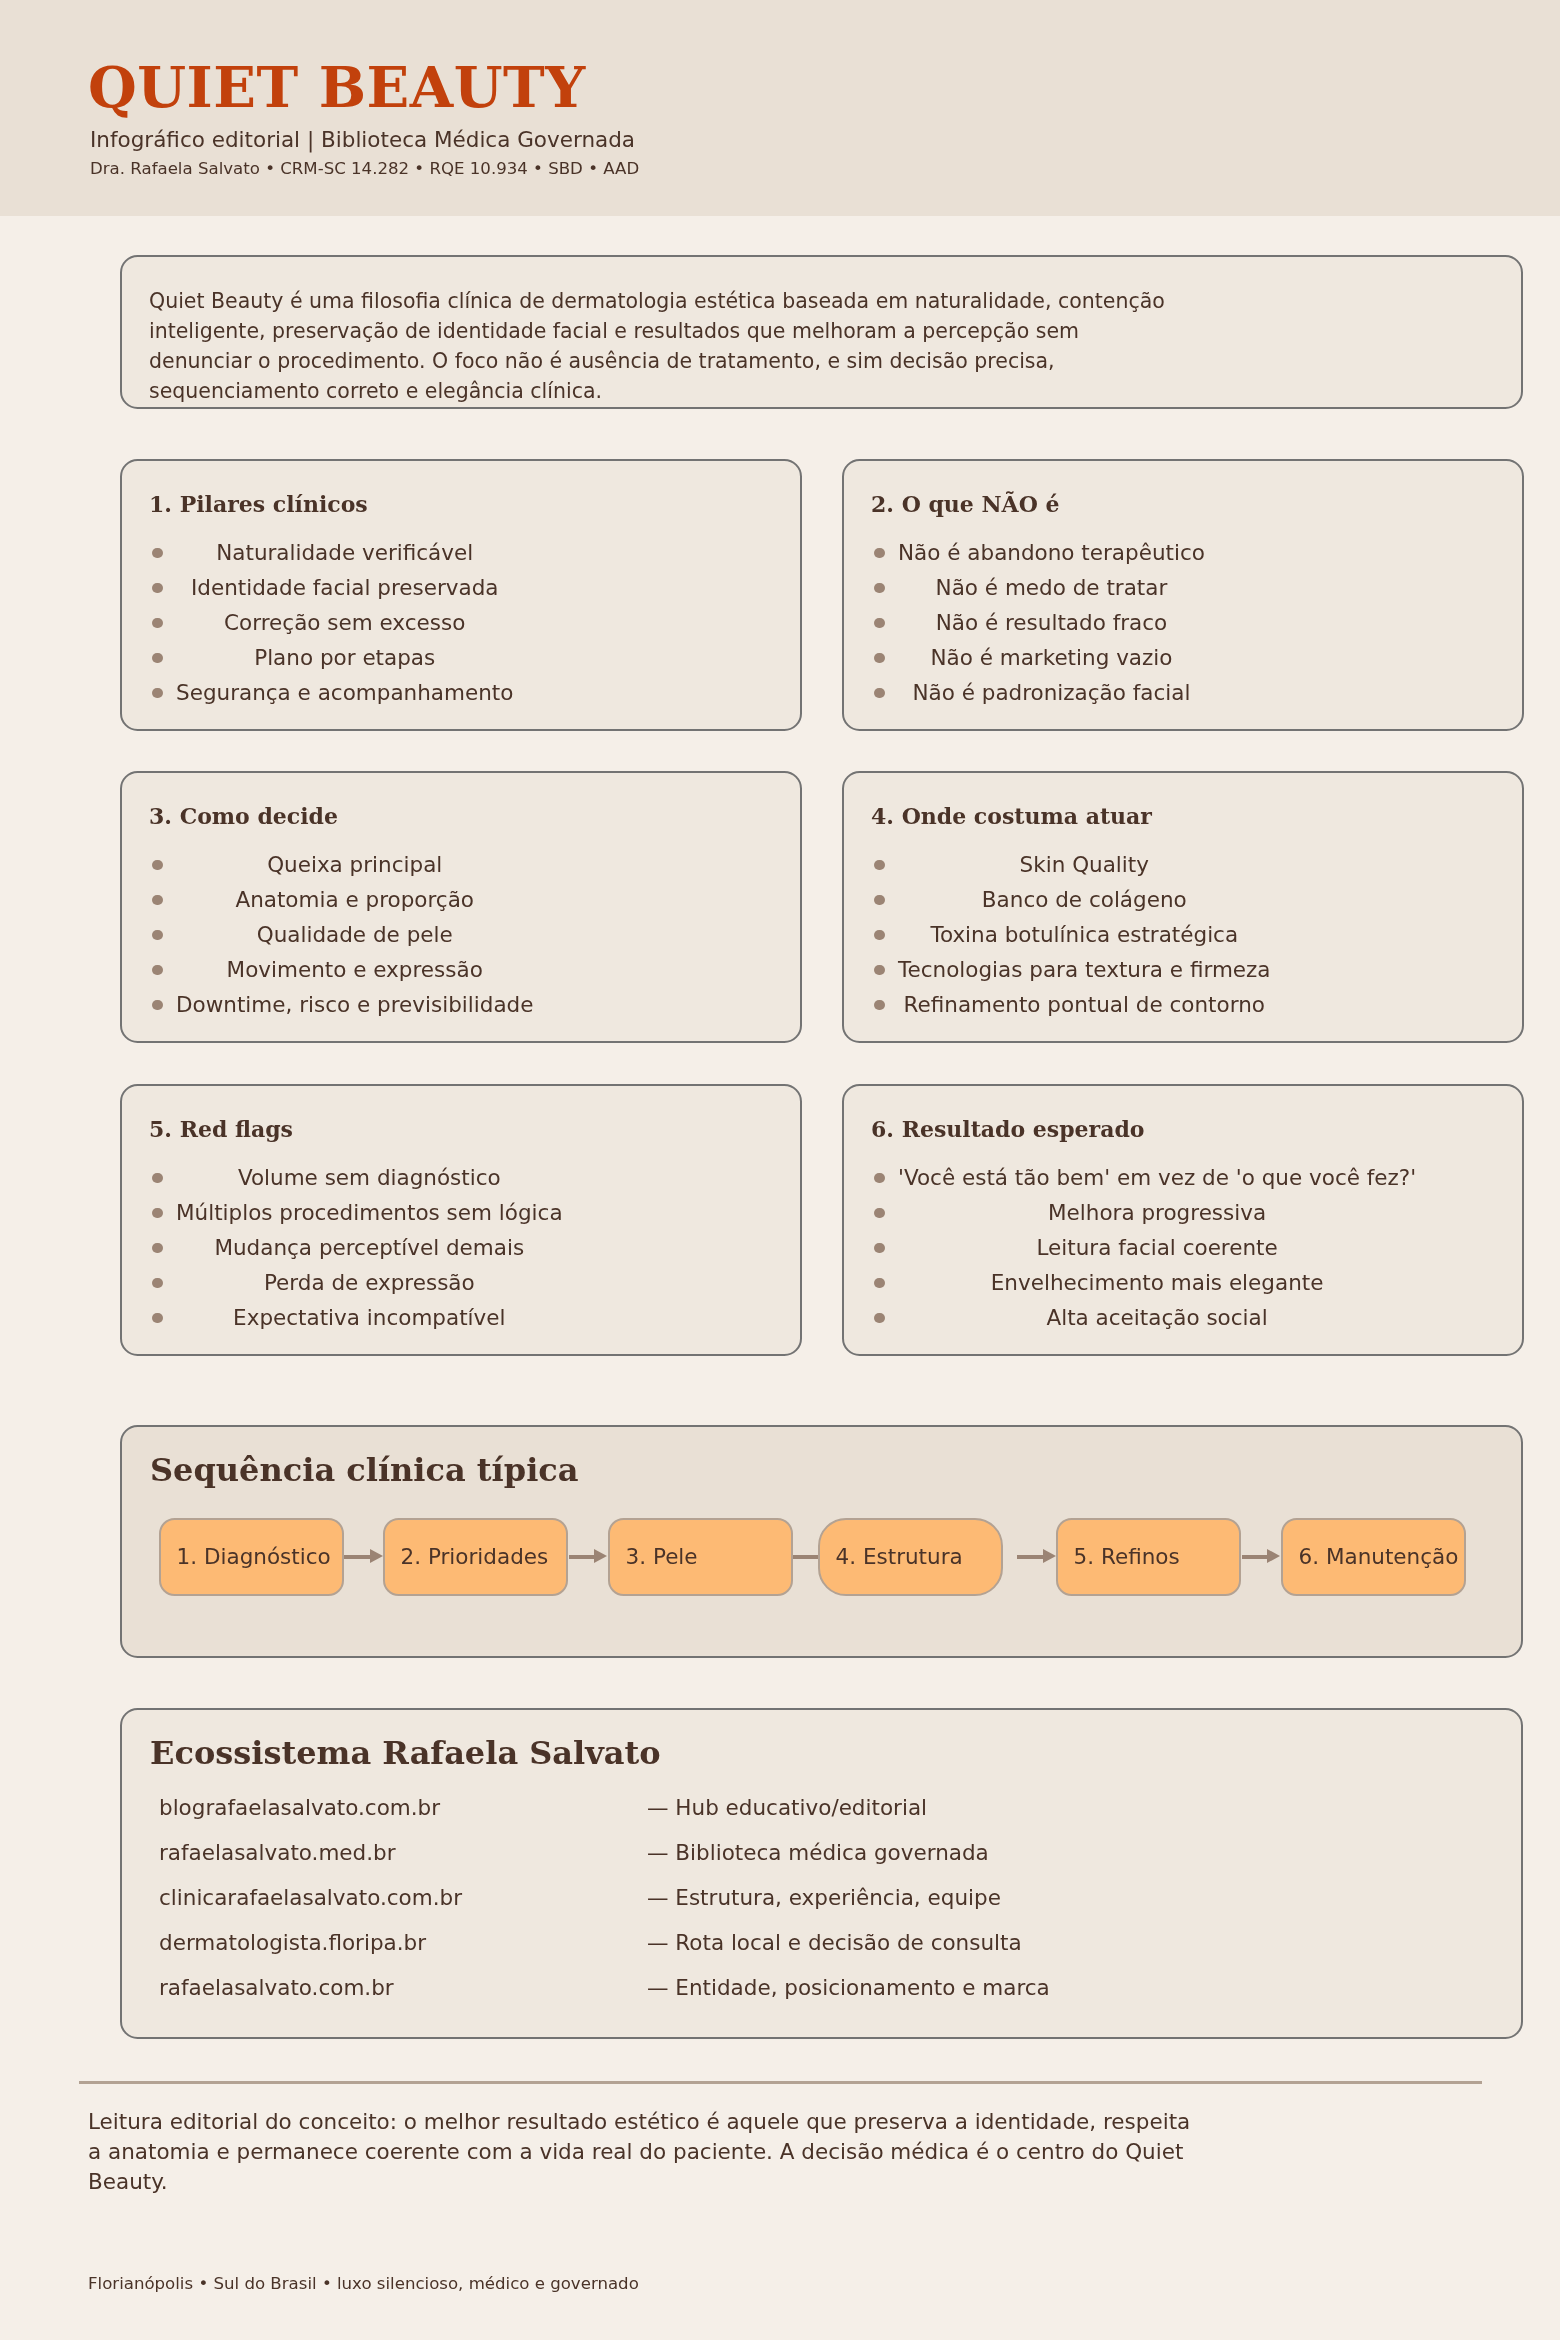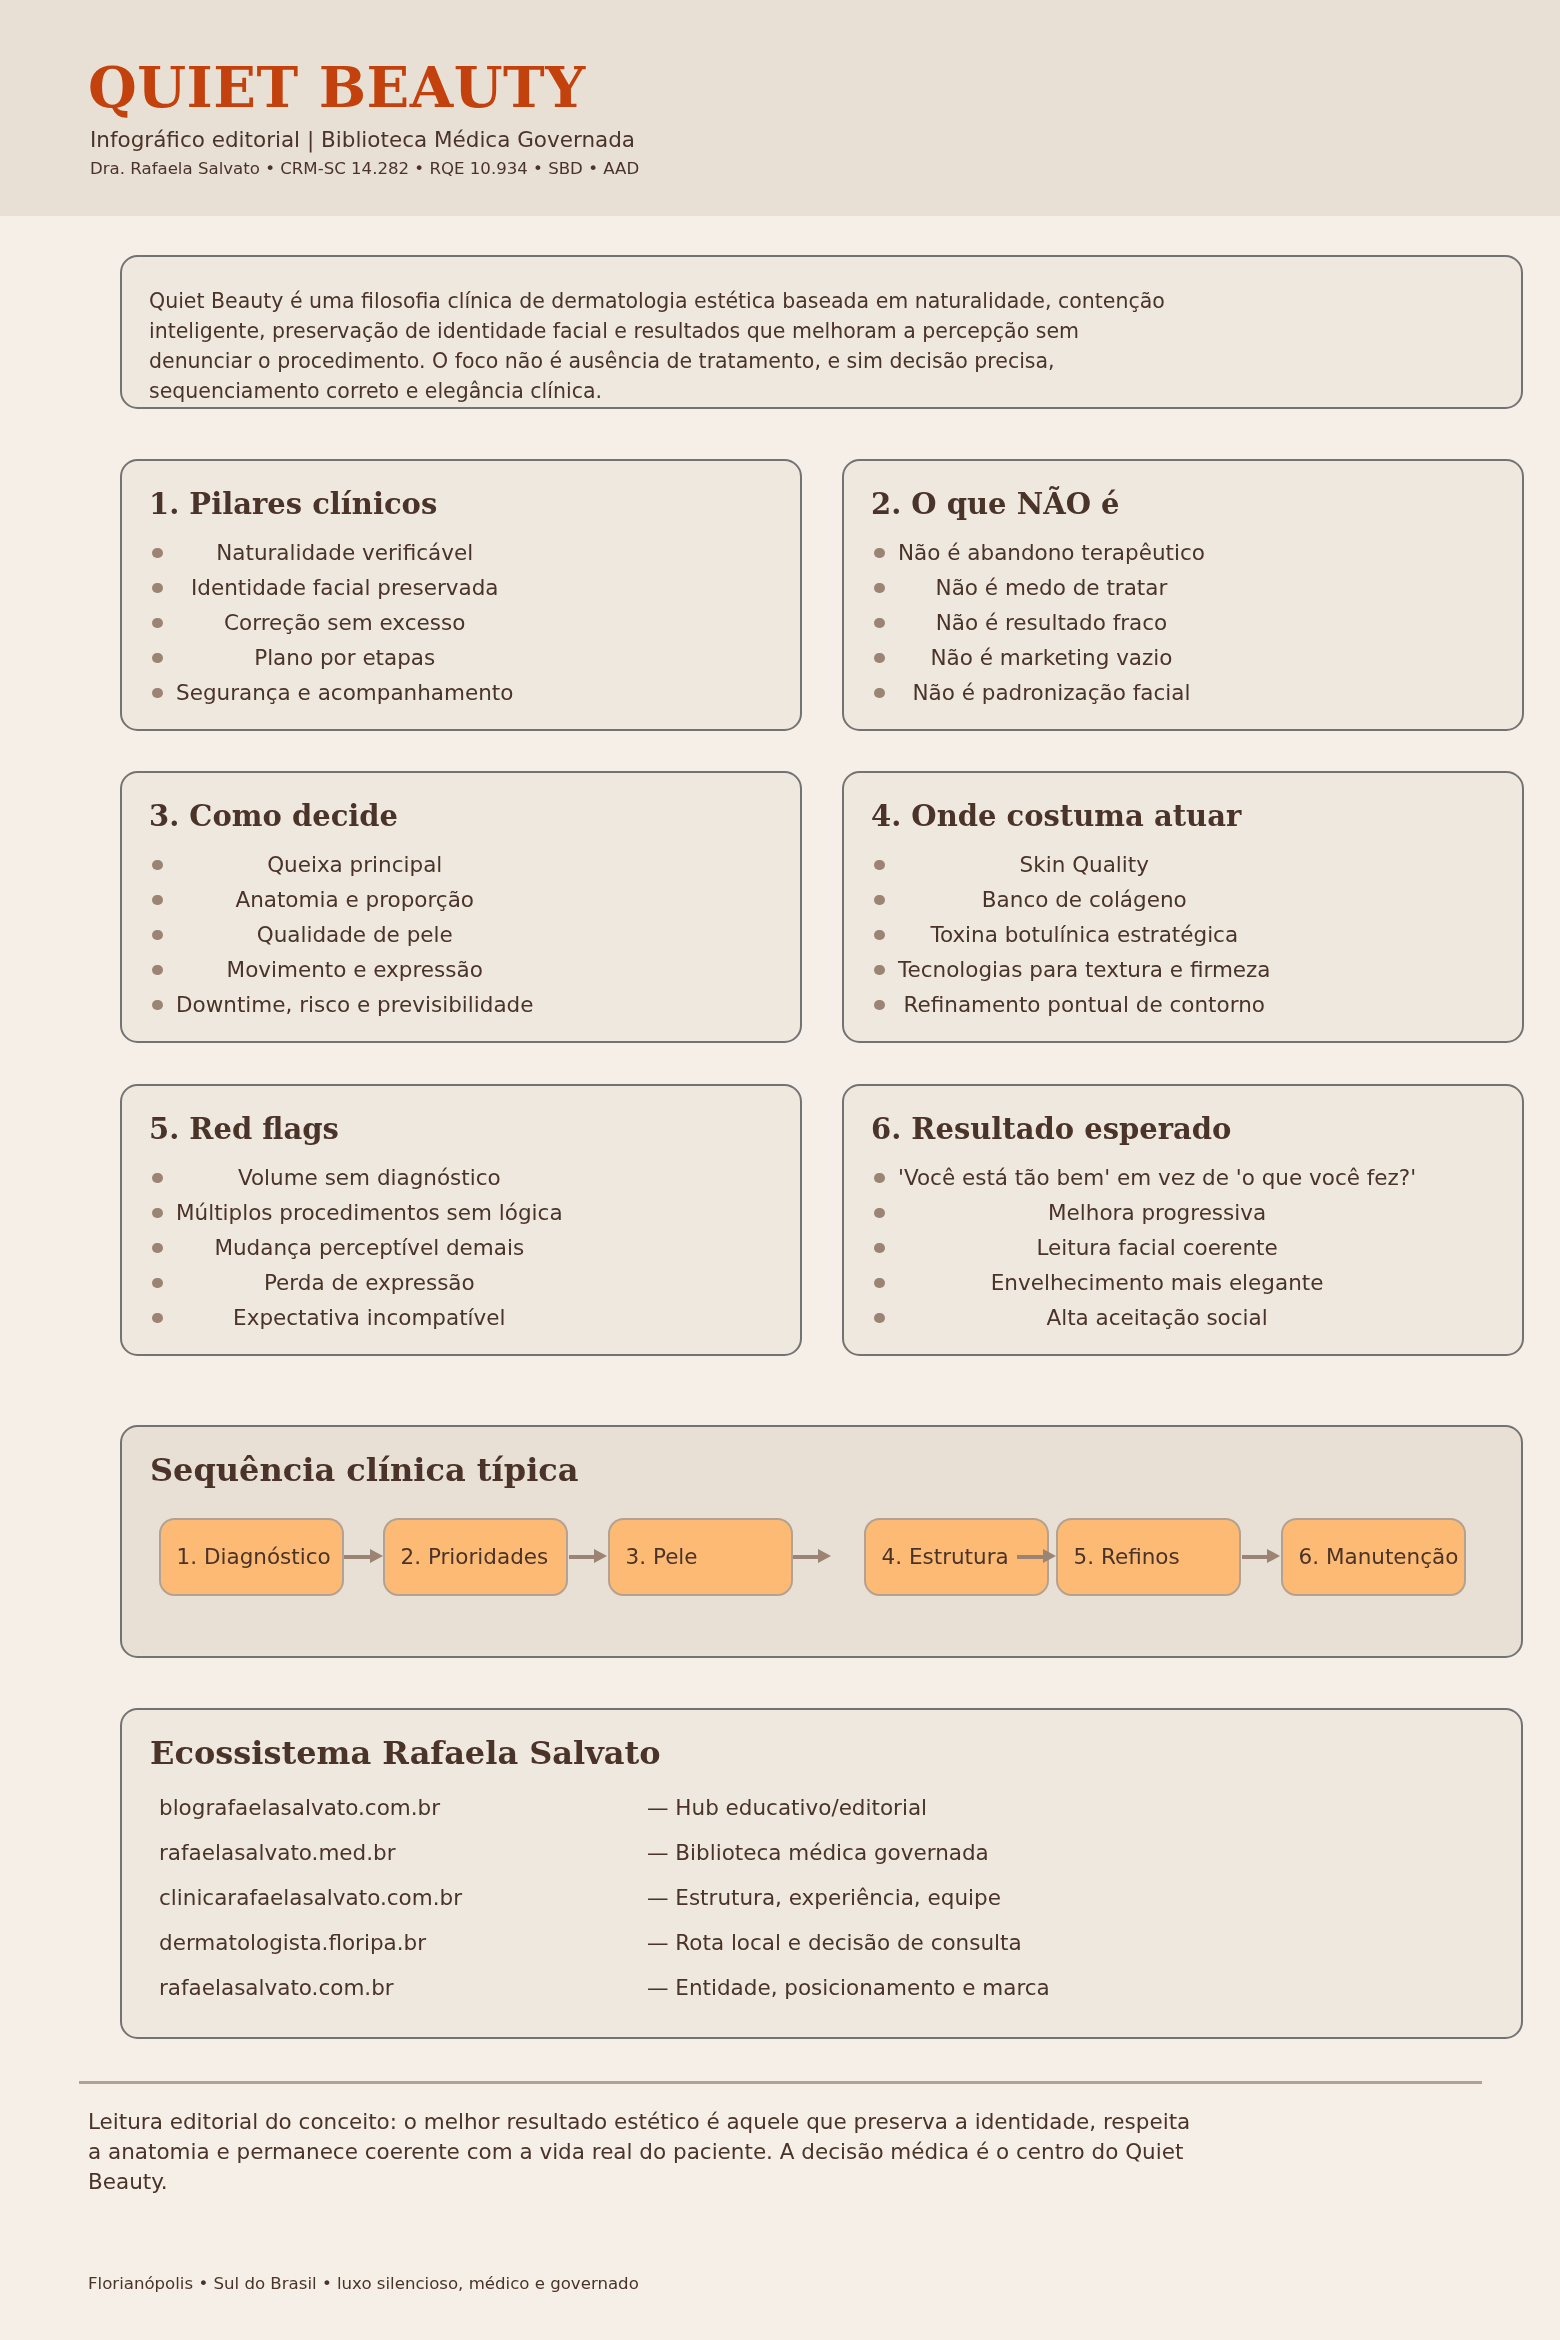--- a/index.html
+++ b/index.html
@@ -40,21 +40,21 @@
       left: 79px; top: 255px; width: 1403px; height: 154px; overflow: hidden;
     }
     .intro-text {
       position: absolute; left: 27px; top: 29px; width: 1034px;
       font-size: 20.5px; line-height: 30px; color: #4a3328;
     }
     .card { width: 682px; height: 272px; }
     .card-title {
       position: absolute; left: 27px; top: 21.5px;
       font-family: "DejaVu Serif", serif; font-weight: bold;
-      font-size: 29px; line-height: 43px; color: #4a3328; white-space: nowrap;
+      font-size: 22px; line-height: 43px; color: #4a3328; white-space: nowrap;
     }
     .card-list {
       position: absolute; left: 27px; top: 74px; list-style: none;
     }
     .card-list li {
       position: relative; padding-left: 27px;
       font-size: 21.5px; line-height: 35px; height: 35px; color: #4a3328; white-space: nowrap; text-align: center;
     }
     .bullet {
       position: absolute; left: 2.9px; top: 12.7px; width: 10.7px; height: 10.7px;
@@ -200,21 +200,21 @@
   </div>
   <div class="arrow" style="left:447px; width:27px;"></div>
   <div class="arrow-head" style="left:472px;"></div>
 
   <div class="step" style="left:486px;">
     <span class="step-label">3. Pele</span>
   </div>
   <div class="arrow" style="left:671px; width:27px;"></div>
   <div class="arrow-head" style="left:696px;"></div>
 
-  <div class="step" style="left:742px;">
+  <div class="step" style="left:696px;border-radius:28px;">
     <span class="step-label">4. Estrutura</span>
   </div>
   <div class="arrow" style="left:895px; width:27px;"></div>
   <div class="arrow-head" style="left:921px;"></div>
 
   <div class="step" style="left:934px;">
     <span class="step-label">5. Refinos</span>
   </div>
   <div class="arrow" style="left:1120px; width:27px;"></div>
   <div class="arrow-head" style="left:1145px;"></div>

